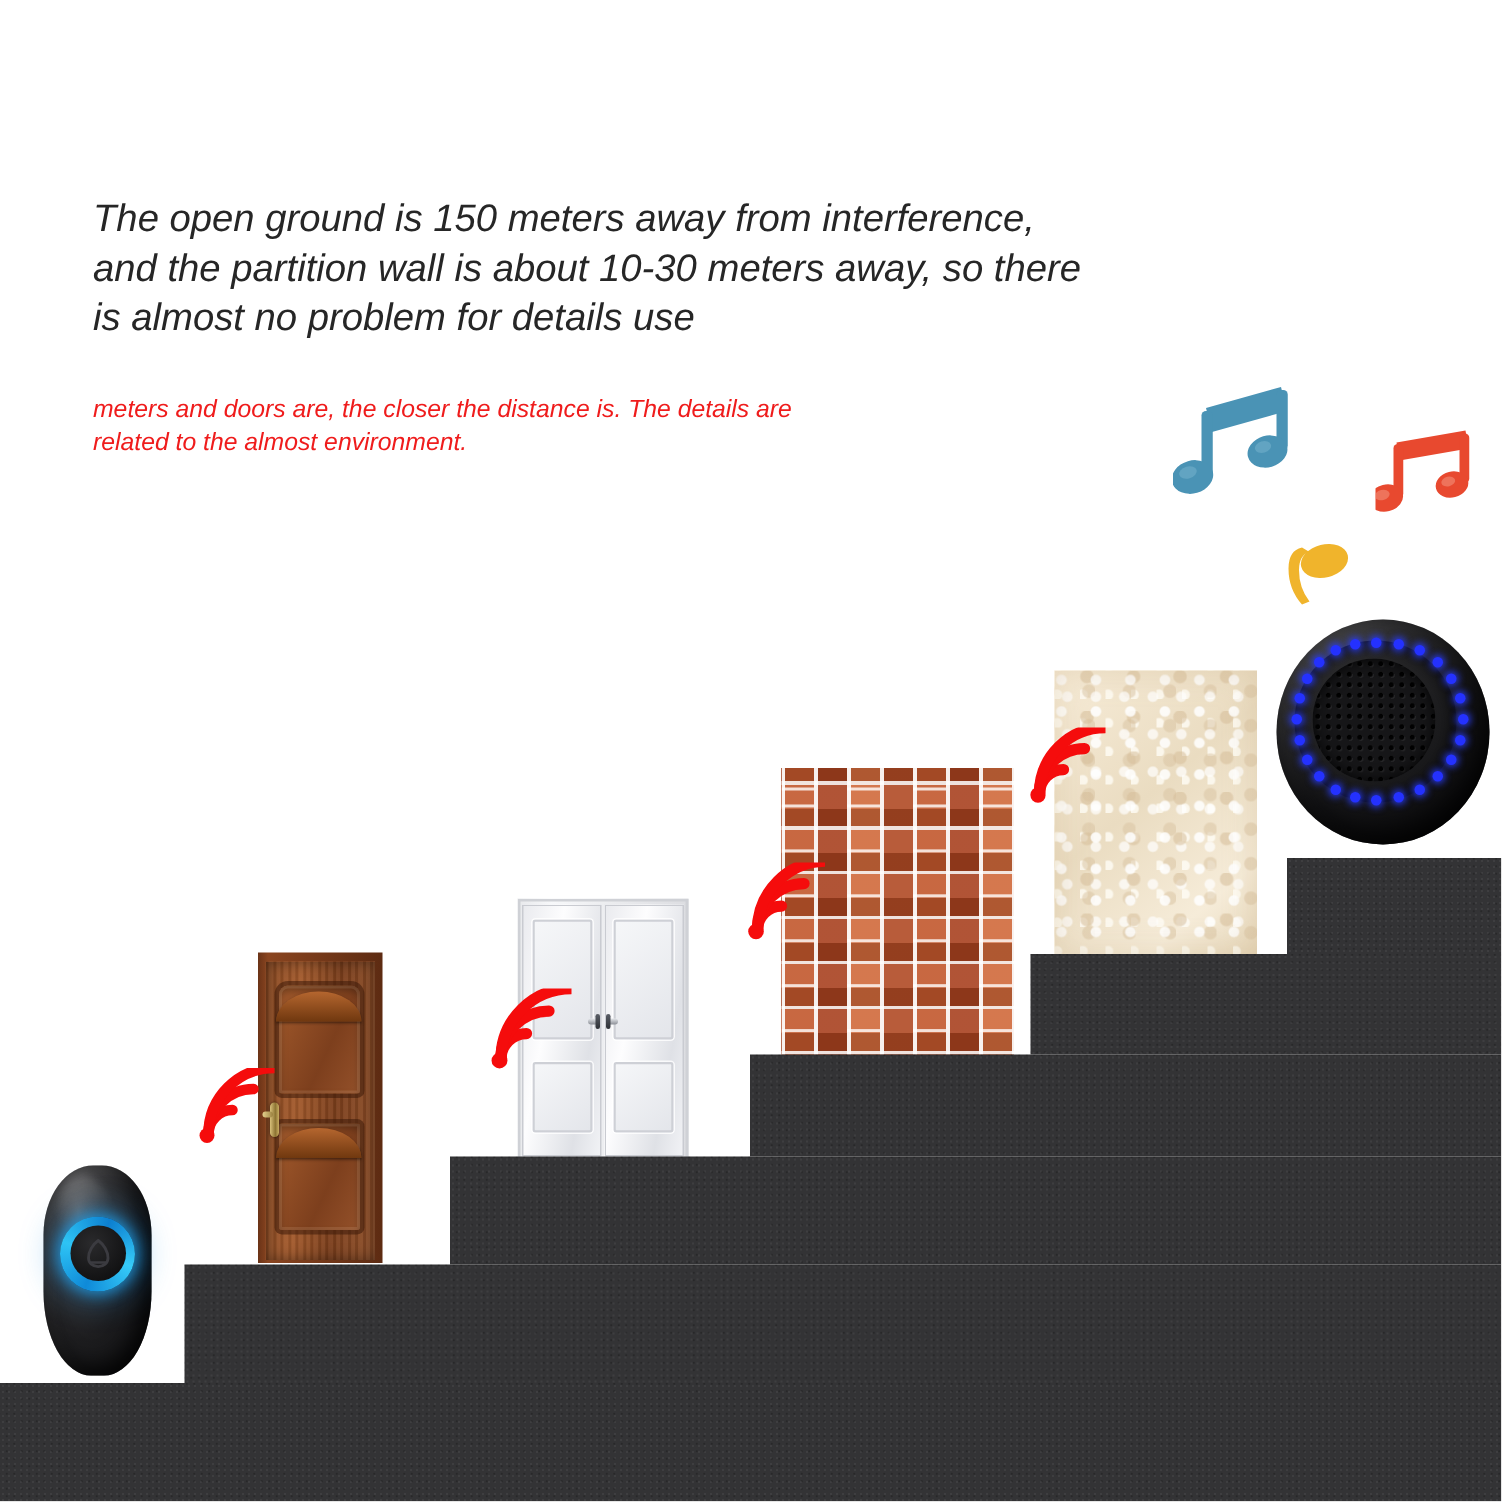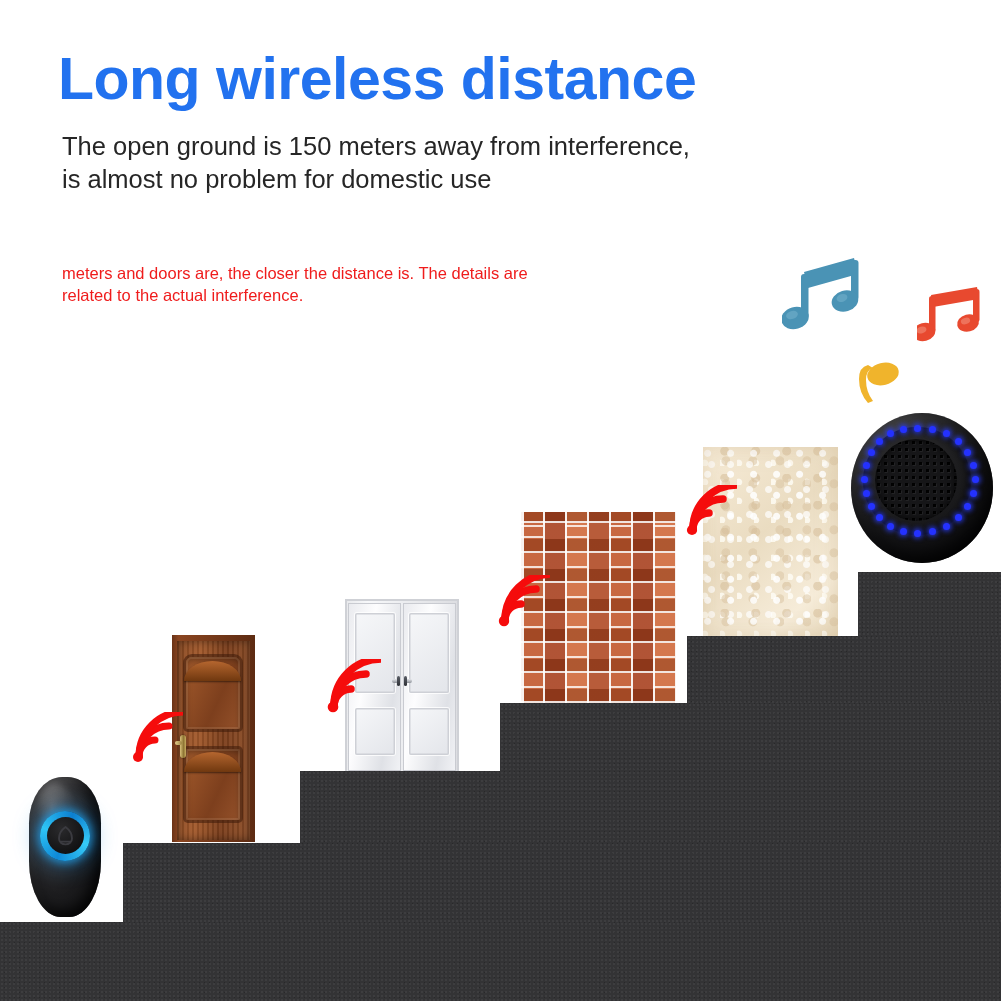--- a/index.html
+++ b/index.html
@@ -19,21 +19,21 @@
     color:#2272ef;letter-spacing:-0.5px;white-space:nowrap;
   }
   .body-copy{
     position:absolute;left:62px;top:130px;width:800px;
     font-size:25.5px;line-height:33px;color:#262626;
   }
   .note{
     position:absolute;left:62px;top:263px;width:680px;
     font-size:16.5px;line-height:21.5px;color:#ef1c1c;
   }
-  .body-copy div,.note div{white-space:nowrap;}
+  .body-copy div,.note div{white-space:nowrap;font-style:italic;}
 
   
   .step{position:absolute;background:#333335;}
   .step::after{
     content:"";position:absolute;inset:0;
     background-image:
       radial-gradient(rgba(255,255,255,.055) 0.7px, transparent 0.8px),
       radial-gradient(rgba(0,0,0,.22) 0.7px, transparent 0.8px);
     background-size:4px 4px, 5px 5px;
     background-position:0 0, 2px 3px;
@@ -202,30 +202,30 @@
   }
 
   
   .note-ico{position:absolute;}
 </style>
 </head>
 <body>
 
 <div id="stage">
 
-  <div class="title">Long wireless distance</div>
 
   <div class="body-copy">
     <div>The open ground is 150 meters away from interference,</div>
-    <div>is almost no problem for domestic use</div>
+    <div>and the partition wall is about 10-30 meters away, so there</div>
+    <div>is almost no problem for details use</div>
   </div>
 
   <div class="note">
     <div>meters and doors are, the closer the distance is. The details are</div>
-    <div>related to the actual interference.</div>
+    <div>related to the almost environment.</div>
   </div>
 
   <div class="note-ico" style="left:782px;top:252px;width:82px;height:84px;">
     <svg viewBox="0 0 82 84" width="82" height="84">
       <g fill="#4a93b5">
         <path d="M22 20 L72 6 L76 22 L26 36 Z"></path>
         <rect x="19" y="22" width="7.5" height="44" rx="3"></rect>
         <rect x="69" y="8" width="7.5" height="40" rx="3"></rect>
         <ellipse cx="13" cy="66" rx="14" ry="11" transform="rotate(-16 13 66)"></ellipse>
         <ellipse cx="63" cy="49" rx="13.5" ry="10.5" transform="rotate(-16 63 49)"></ellipse>

